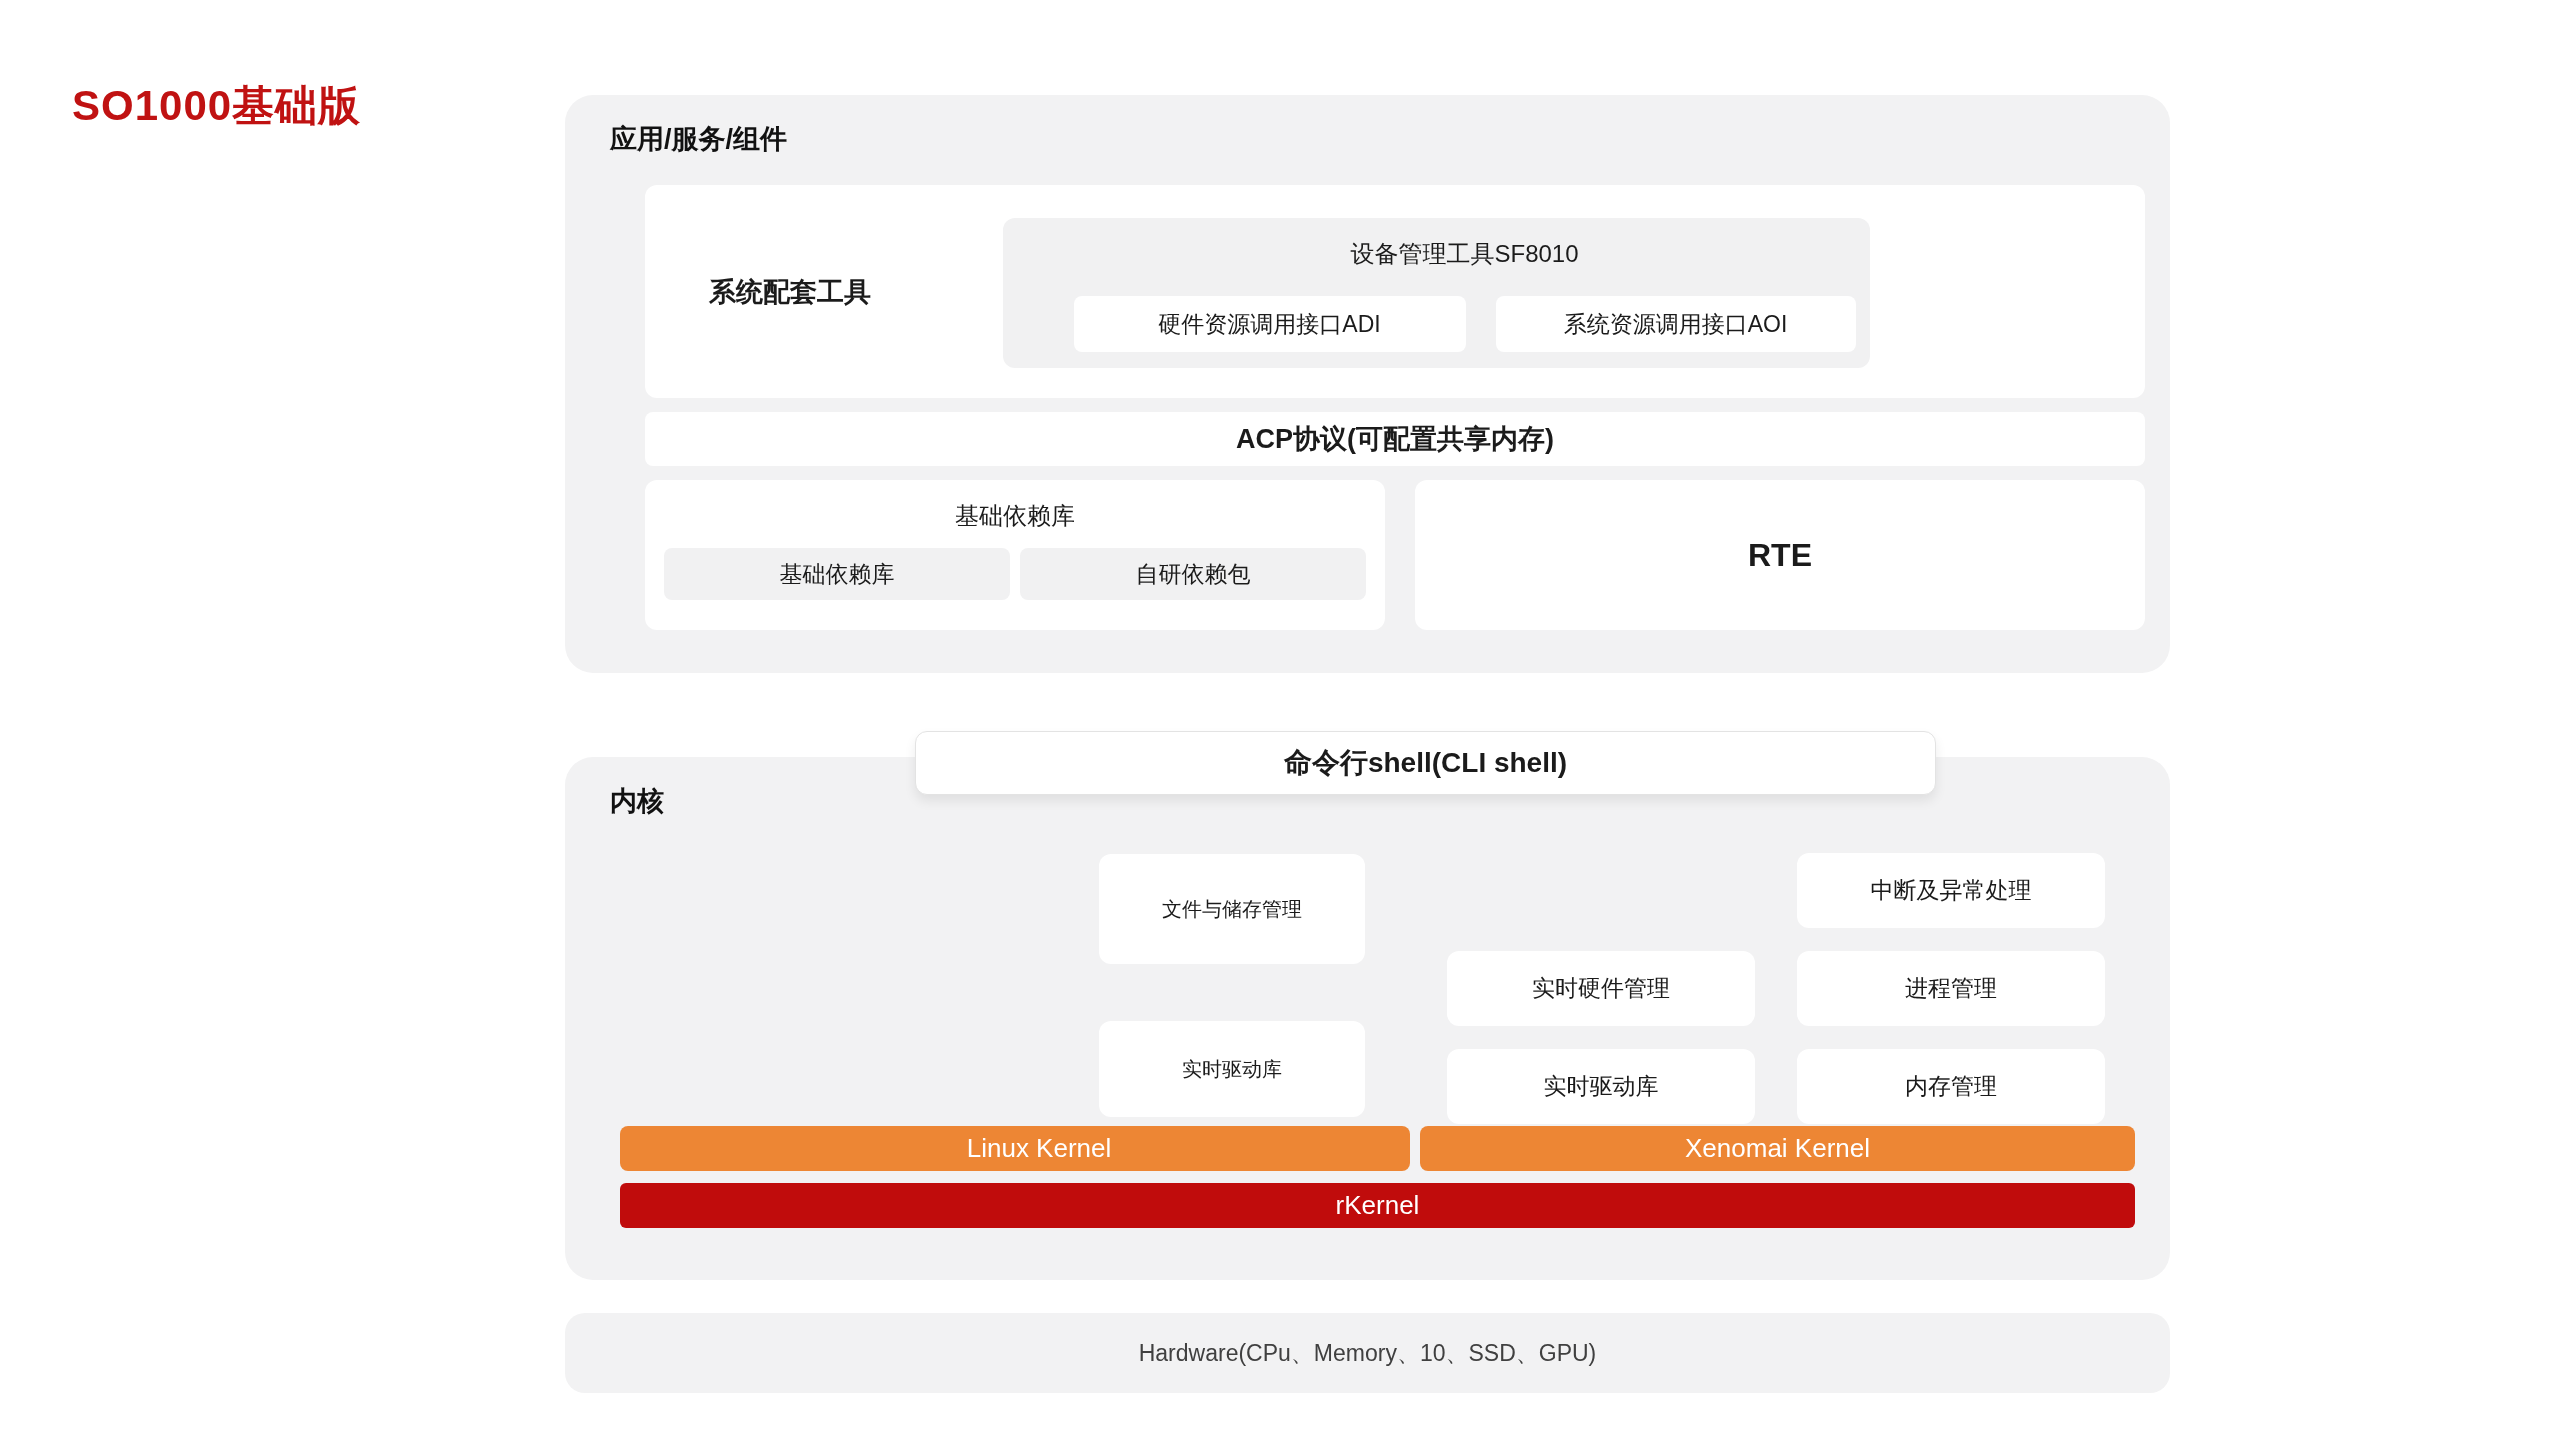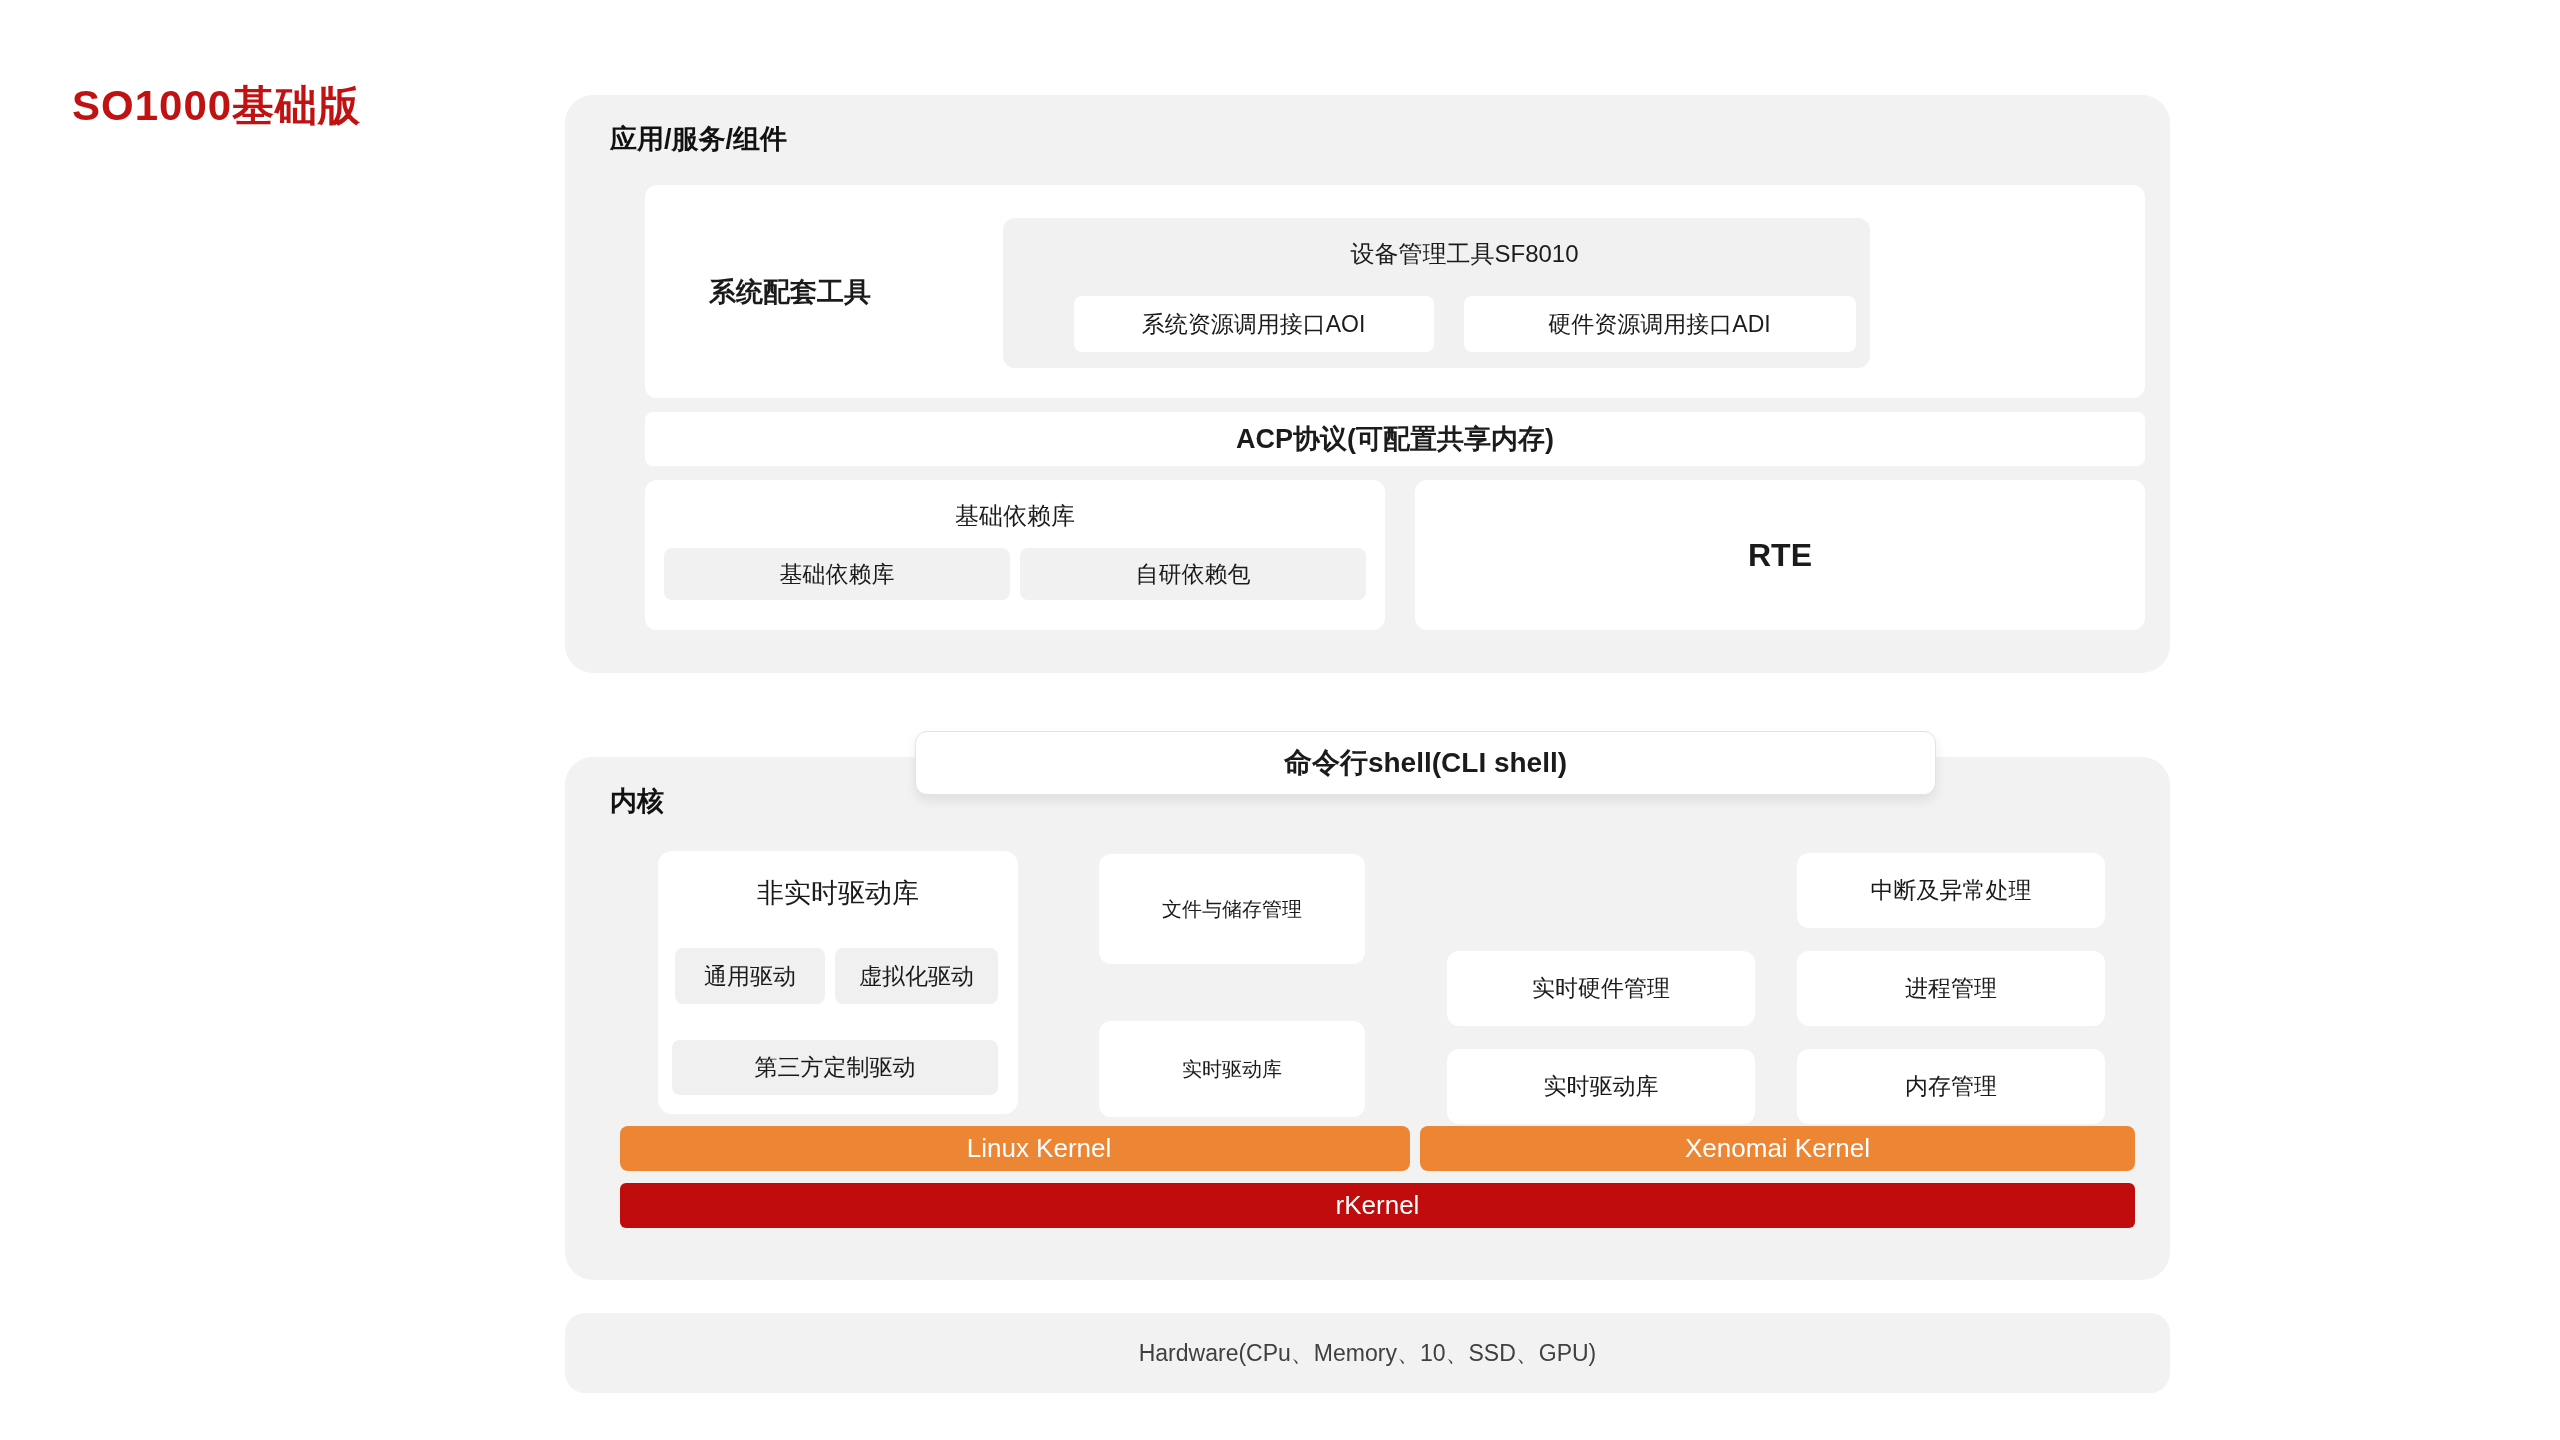--- a/index.html
+++ b/index.html
@@ -82,22 +82,22 @@
 <div class="abs page-title">SO1000基础版</div>
 
 <div class="abs panel" id="app-panel">
   <div class="abs panel-label" id="app-label">应用/服务/组件</div>
 
   <div class="abs white-box" id="sys-tools-box">
     <div class="abs" id="sys-tools-label">系统配套工具</div>
     <div class="abs gray-box" id="device-tool-box">
       <div class="abs" id="device-tool-title">设备管理工具SF8010</div>
       <div class="abs" id="device-tool-buttons">
+        <div class="api-btn b1">硬件资源调用接口ADI</div>
         <div class="api-btn b2">系统资源调用接口AOI</div>
-        <div class="api-btn b1">硬件资源调用接口ADI</div>
       </div>
     </div>
   </div>
 
   <div class="abs white-box" id="acp-bar">ACP协议(可配置共享内存)</div>
 
   <div class="abs white-box" id="deps-box">
     <div class="abs" id="deps-title">基础依赖库</div>
     <div class="abs" id="deps-buttons">
       <div class="dep-btn">基础依赖库</div>
@@ -106,26 +106,20 @@
   </div>
 
   <div class="abs white-box" id="rte-box">RTE</div>
 </div>
 
 <div class="abs" id="cli-shell">命令行shell(CLI shell)</div>
 
 <div class="abs panel" id="kernel-panel">
   <div class="abs panel-label" id="kernel-label">内核</div>
 
-  <div class="abs white-box" id="nonrt-box">
-    <div class="abs" id="nonrt-title">非实时驱动库</div>
-    <div class="abs drv-btn" id="drv-1">通用驱动</div>
-    <div class="abs drv-btn" id="drv-2">虚拟化驱动</div>
-    <div class="abs drv-btn" id="drv-3">第三方定制驱动</div>
-  </div>
 
   <div class="abs mid-box" id="mid-1">文件与储存管理</div>
   <div class="abs mid-box" id="mid-2">实时驱动库</div>
 
   <div class="abs grid-box gcol2 grow1">中断及异常处理</div>
   <div class="abs grid-box gcol1 grow2">实时硬件管理</div>
   <div class="abs grid-box gcol2 grow2">进程管理</div>
   <div class="abs grid-box gcol1 grow3">实时驱动库</div>
   <div class="abs grid-box gcol2 grow3">内存管理</div>
 

